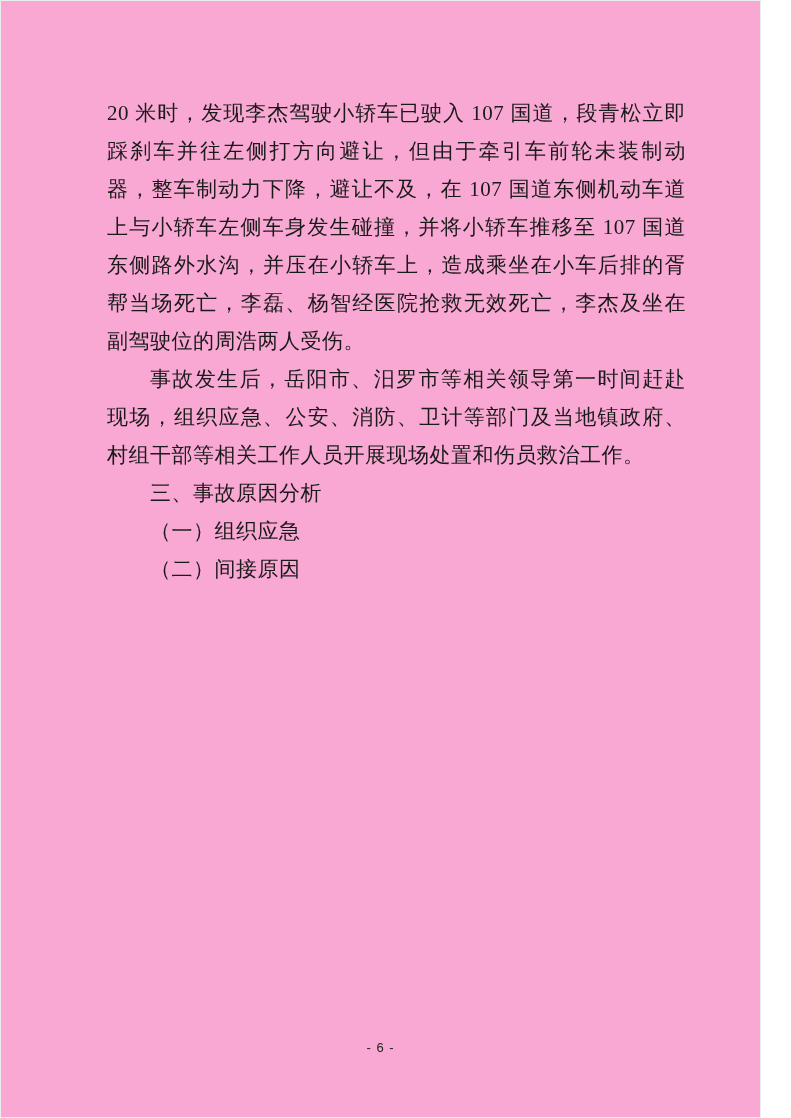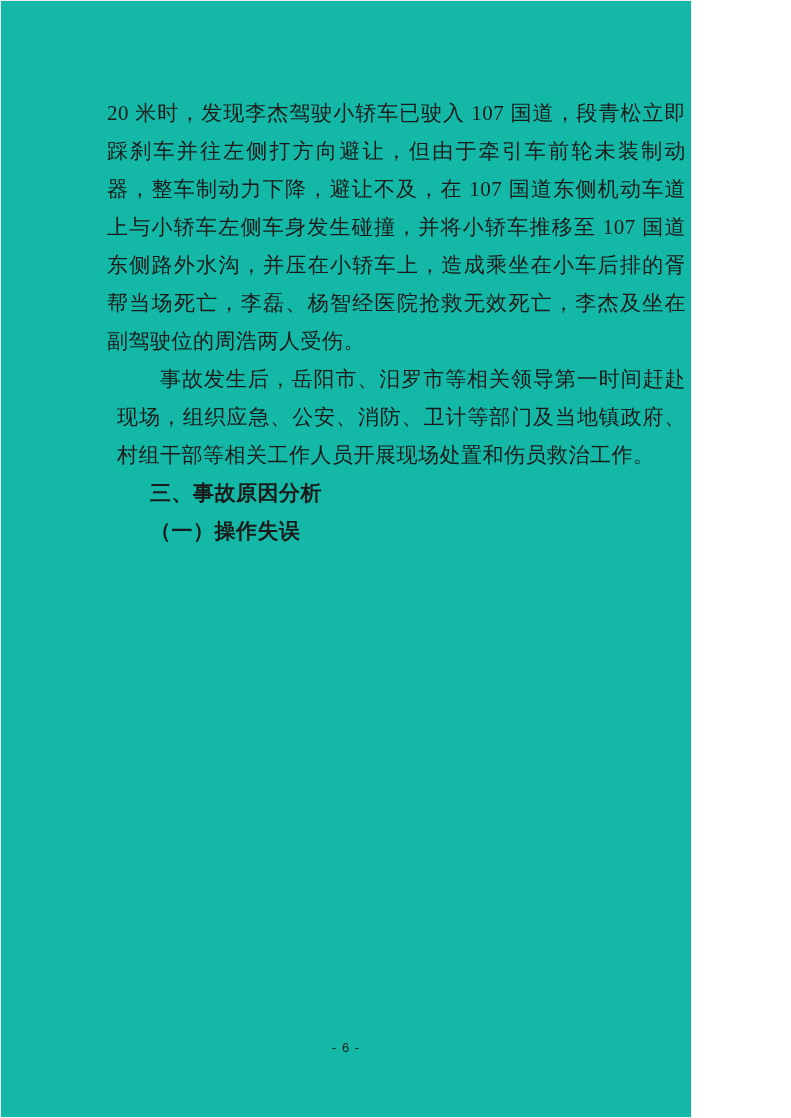--- a/index.html
+++ b/index.html
@@ -5,47 +5,46 @@
   html, body {
     margin: 0;
     padding: 0;
     width: 791px;
     height: 1118px;
     background: #ffffff;
     overflow: hidden;
   }
   .page {
     position: relative;
-    width: 692px;
+    width: 761px;
     height: 1118px;
-    background: #14b8a6;
+    background: #f9a8d4;
     box-shadow: inset 0 0 0 1px #ededed;
     font-family: "Liberation Serif", "DejaVu Serif", serif;
     color: #1a1a1a;
   }
   .doc-body {
     position: absolute;
     left: 107px;
     top: 94px;
     width: 579px;
   }
   .doc-body p, .doc-body h2 {
     margin: 0;
     font-size: 21px;
     line-height: 38px;
     font-weight: normal;
     text-align: justify;
     letter-spacing: 0.5px;
   }
   .doc-body p.indent {
     text-indent: 43px;
-    margin-left: 10px;
   }
   .doc-body h2.heading {
-    font-weight: bold;
+    font-weight: normal;
     text-indent: 43px;
     text-align: left;
   }
   .footer {
     position: absolute;
     left: 0;
     right: 0;
     top: 1040px;
     text-align: center;
     font-family: "Liberation Sans", "DejaVu Sans", sans-serif;
@@ -55,16 +54,17 @@
   }
 </style>
 </head>
 <body>
 
 <div class="page">
   <div class="doc-body">
       <p class="">20 米时，发现李杰驾驶小轿车已驶入 107 国道，段青松立即踩刹车并往左侧打方向避让，但由于牵引车前轮未装制动器，整车制动力下降，避让不及，在 107 国道东侧机动车道上与小轿车左侧车身发生碰撞，并将小轿车推移至 107 国道东侧路外水沟，并压在小轿车上，造成乘坐在小车后排的胥帮当场死亡，李磊、杨智经医院抢救无效死亡，李杰及坐在副驾驶位的周浩两人受伤。</p>
       <p class="indent">事故发生后，岳阳市、汨罗市等相关领导第一时间赶赴现场，组织应急、公安、消防、卫计等部门及当地镇政府、村组干部等相关工作人员开展现场处置和伤员救治工作。</p>
       <h2 class="heading">三、事故原因分析</h2>
-      <h2 class="heading">（一）操作失误</h2>
+      <h2 class="heading">（一）组织应急</h2>
+      <h2 class="heading">（二）间接原因</h2>
     </div>
   <div class="footer">- 6 -</div>
 </div>
 
 </body></html>

